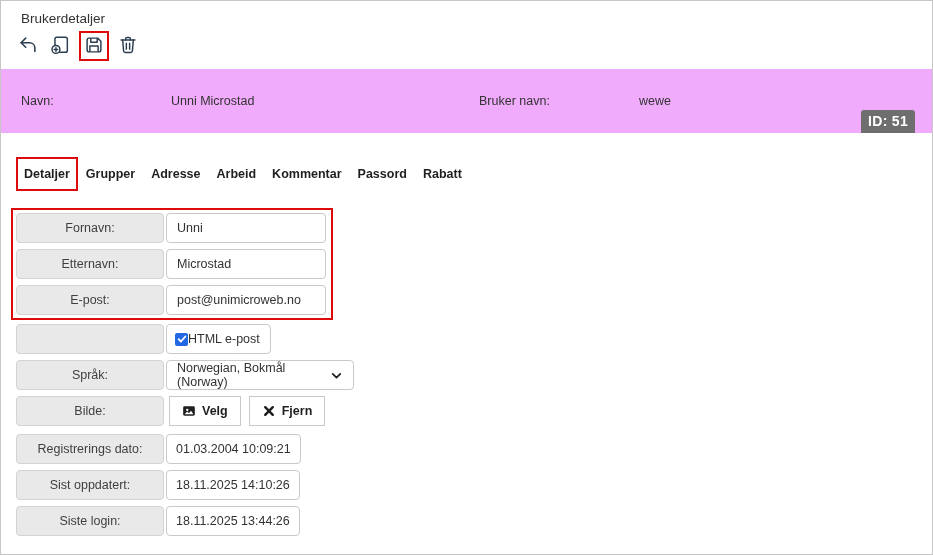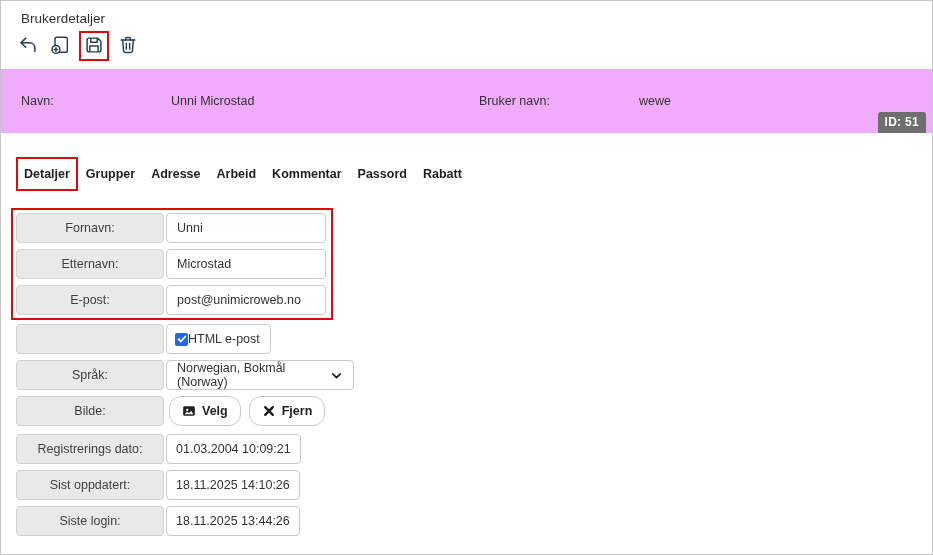--- a/index.html
+++ b/index.html
@@ -22,22 +22,22 @@
   
   .infobar {
     position:relative; height:64px; background:#f0abfc;
     display:flex; align-items:center; padding-left:20px; font-size:12.5px;
     margin-top:2px;
   }
   .infobar .lbl-name   { width:150px; }
   .infobar .val-name   { width:308px; }
   .infobar .lbl-user   { width:160px; }
   .id-badge {
-    position:absolute; right:6px; bottom:0;
-    background:#6e6e6e; color:#fff; font-size:12px; font-weight:bold;
+    position:absolute; right:17px; bottom:0;
+    background:#6e6e6e; color:#fff; font-size:14px; font-weight:bold;
     padding:3px 7px 4px; border-radius:3px 3px 0 0; letter-spacing:.3px;
   }
   
   .tabs { display:flex; align-items:center; gap:0; padding-left:15px; margin-top:24px; }
   .tab {
     font-size:12.5px; font-weight:bold; color:#1f1f1f;
     padding:8px 6px; border:2px solid transparent; cursor:pointer; white-space:nowrap;
   }
   .tab.active { border-color:#dd0b0b; }
   
@@ -61,21 +61,21 @@
   .red-outline .row:last-child { margin-bottom:0; }
   .checkbox {
     width:13px; height:13px; background:#2268e3; border-radius:2px;
     display:inline-flex; align-items:center; justify-content:center; flex:none;
     cursor:pointer;
   }
   .checkbox svg { width:10px; height:10px; }
   .select-box { width:188px; justify-content:center; cursor:pointer; }
   .select-box .chev svg { width:13px; height:13px; display:block; }
   .btn {
-    height:30px; background:#fff; border:1px solid #c9c9c9; border-radius:12px;
+    height:30px; background:#fff; border:1px solid #c9c9c9; border-radius:0;
     display:flex; align-items:center; gap:6px; padding:0 12px;
     font-size:12.5px; font-weight:bold; color:#1f1f1f; cursor:pointer;
   }
   .btn svg { width:14px; height:14px; display:block; }
   .btn-gap { display:flex; gap:8px; }
   .date-box { padding:0 9px; }
 </style>
 </head>
 <body>
 

